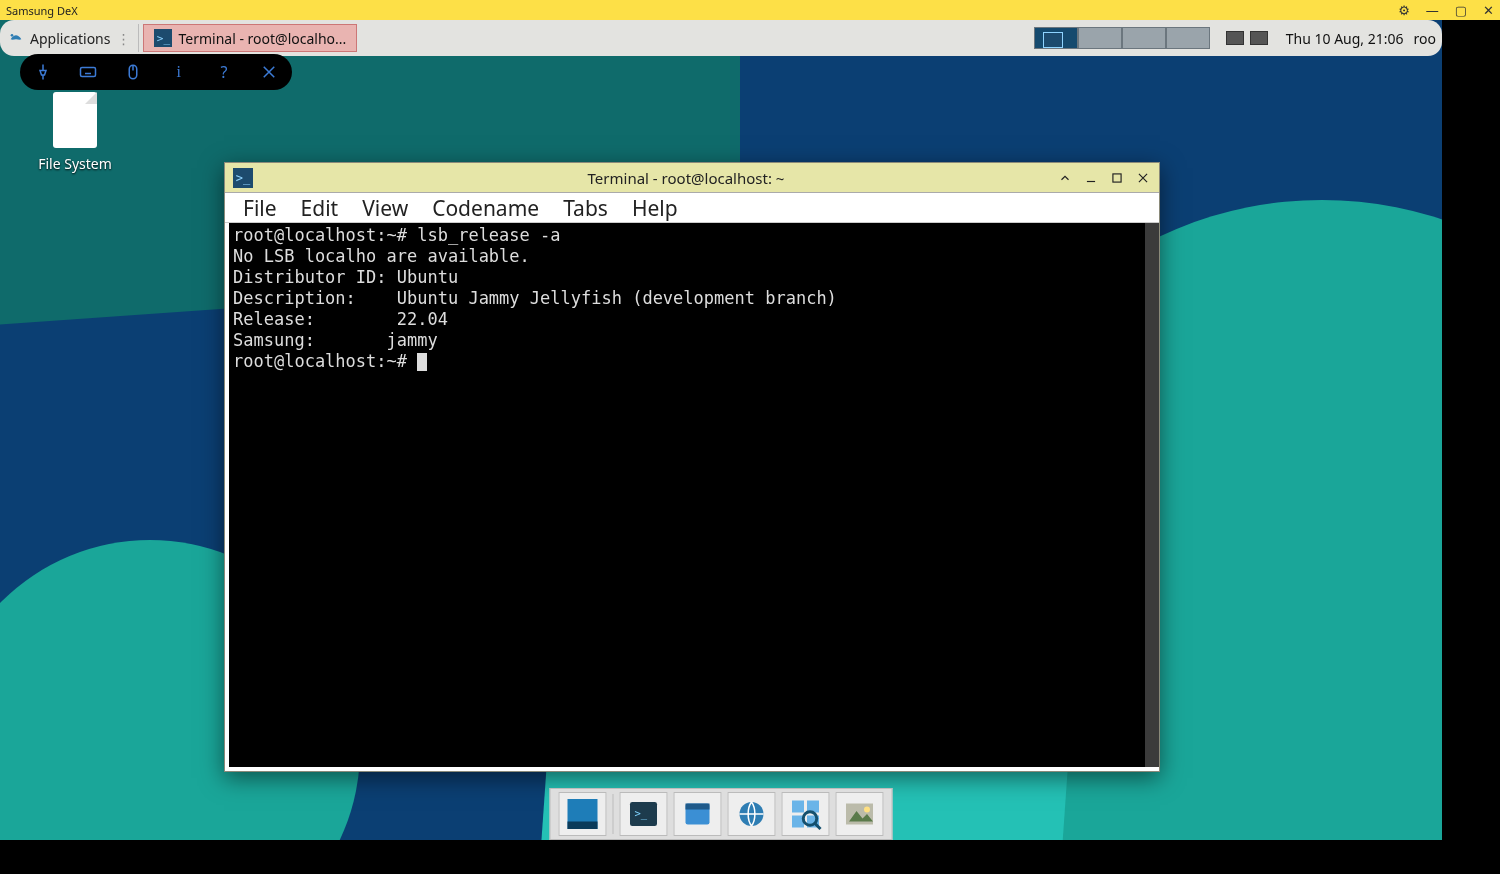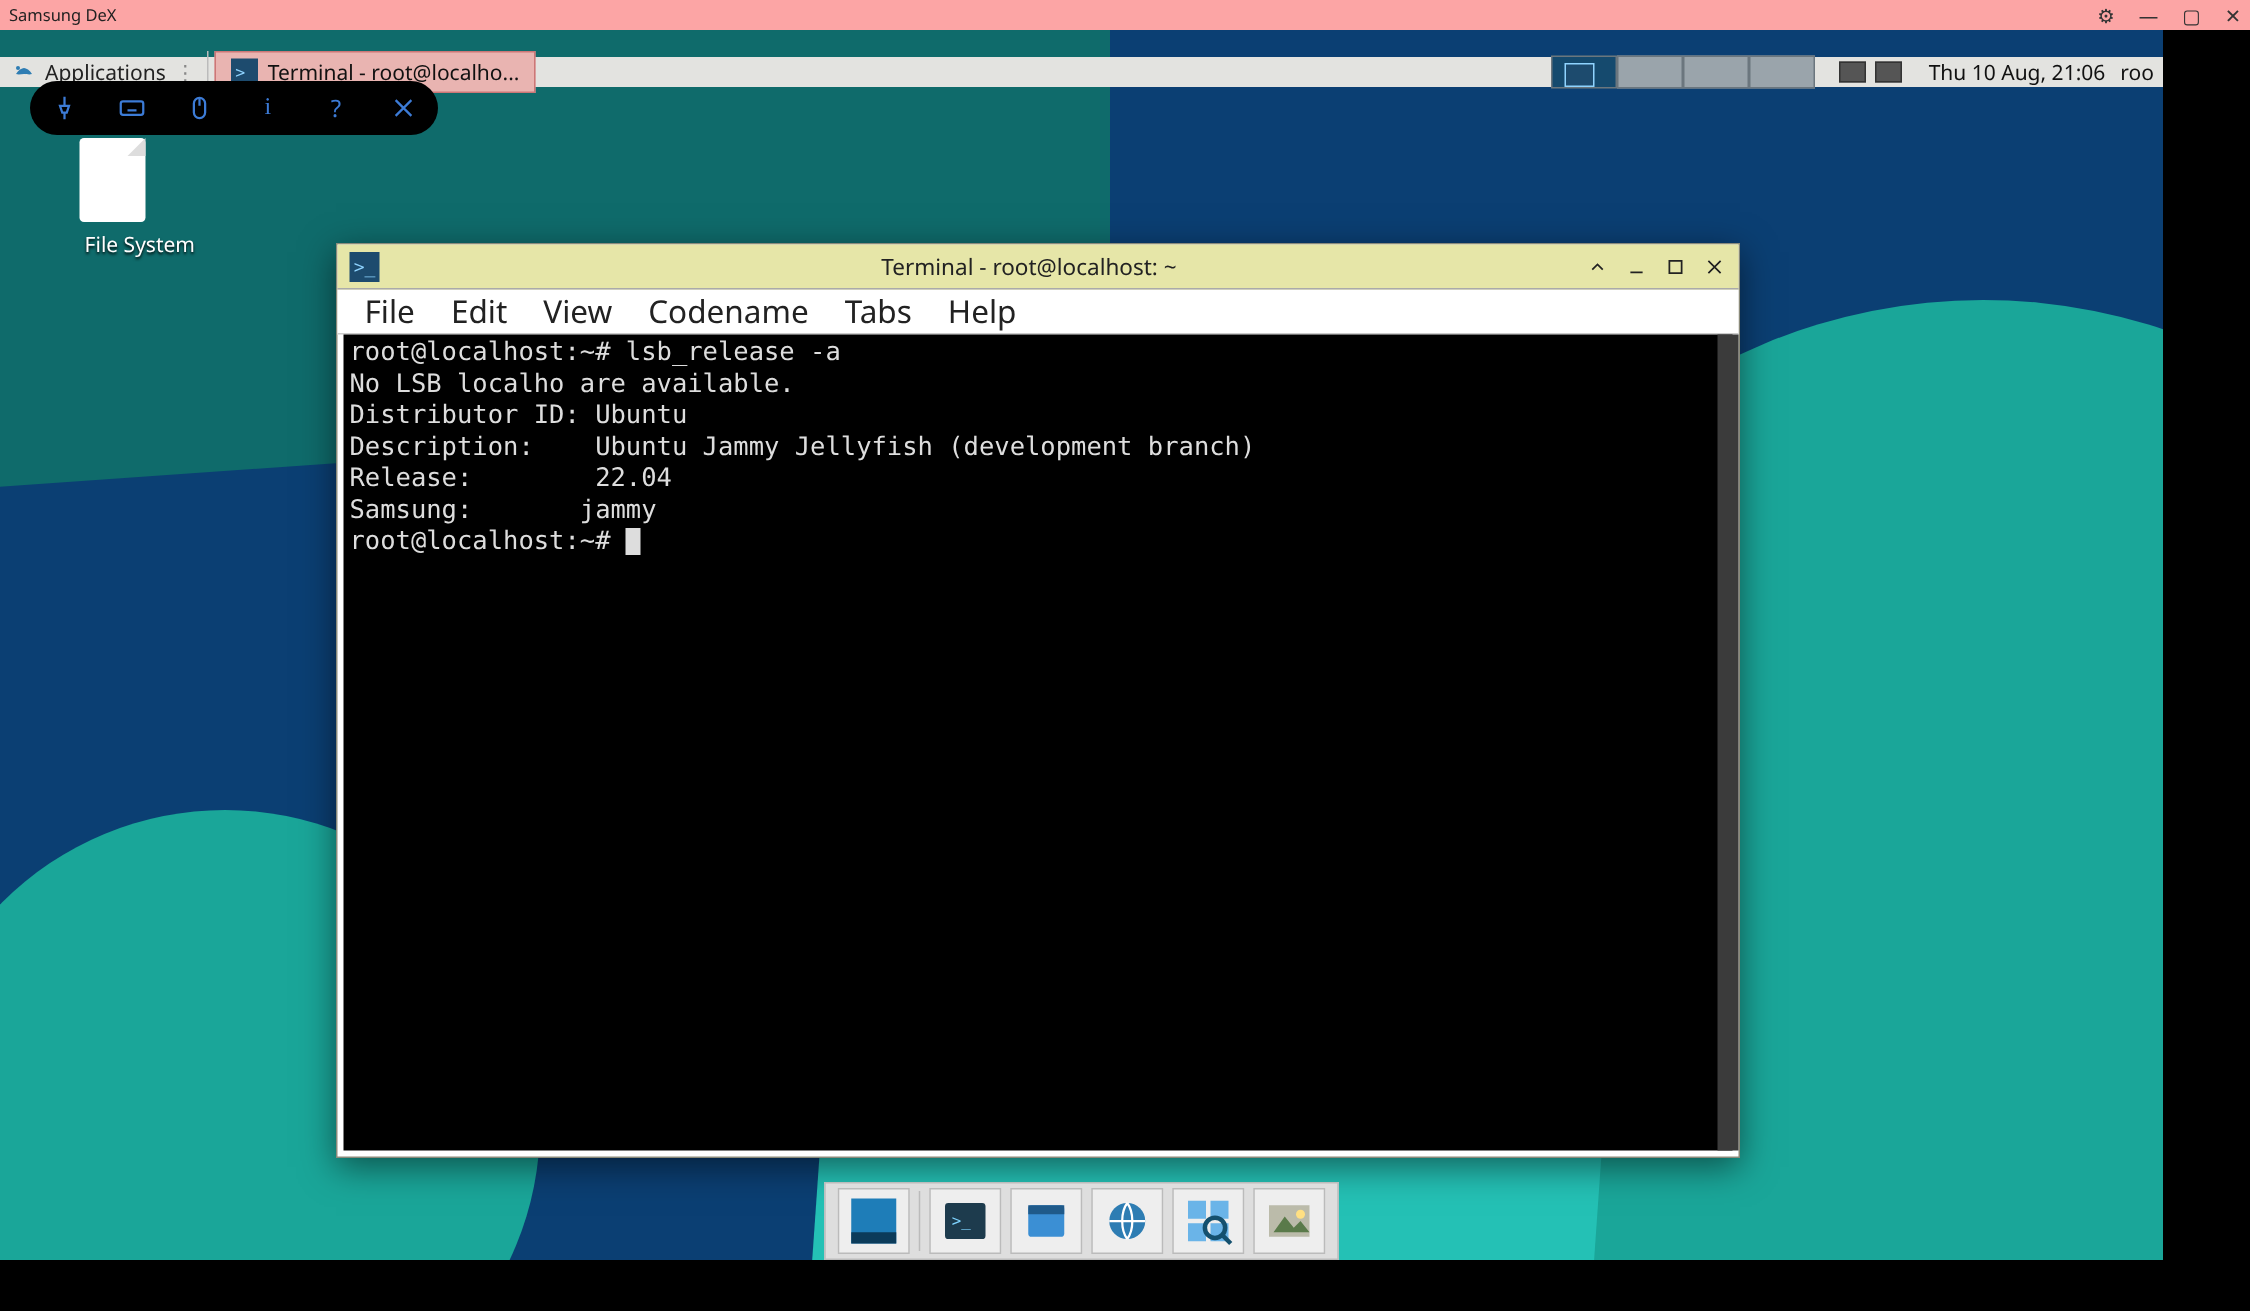--- a/index.html
+++ b/index.html
@@ -1,42 +1,42 @@
 <!DOCTYPE html>
 <html><head>
 <meta charset="utf-8">
 <style>
   * { box-sizing: border-box; margin: 0; padding: 0; }
   html, body { width: 1500px; height: 874px; overflow: hidden; font-family: "Segoe UI", "Noto Sans", sans-serif; }
   body { background: #000; }
 
   
   .dex-titlebar {
-    height: 20px; background: #fca5a5; display: flex; align-items: center;
+    height: 20px; background: #fde047; display: flex; align-items: center;
     font-size: 11px; color: #222; padding: 0 6px; position: relative;
   }
   .dex-titlebar .dex-right { position: absolute; right: 6px; top: 0; height: 20px; display: flex; align-items: center; gap: 16px; }
   .dex-right span { font-size: 13px; color: #333; cursor: default; }
 
   
   .desktop {
     position: absolute; left: 0; top: 20px; width: 1442px; height: 820px;
     background: #0b3f73; overflow: hidden;
   }
   
   .wp-shape1 { position:absolute; left:-40px; top:-40px; width:780px; height:320px; background:#0f6b6b; transform:skewY(-4deg); }
   .wp-shape2 { position:absolute; right:-260px; top:180px; width:760px; height:760px; border-radius:50%; background:#1aa699; }
   .wp-shape3 { position:absolute; left:-60px; bottom:-120px; width:420px; height:420px; border-radius:50%; background:#1aa699; }
   .wp-shape4 { position:absolute; left:540px; top:720px; width:520px; height:260px; background:#24c1b5; transform:rotate(4deg); }
 
   
   .panel {
-    position: absolute; left: 0; top: 18px; right: 0; height: 20px;
+    position: absolute; left: 0; top: 0; right: 0; height: 36px;
     background: #e3e3e0; display: flex; align-items: center;
-    font-size: 14px; color: #222; z-index: 50;
+    font-size: 14px; color: #222; z-index: 50; border-radius: 14px;
   }
   .panel .apps-btn {
     display: flex; align-items: center; gap: 6px; height: 28px; padding: 0 8px;
     border-right: 1px solid #bbb; cursor: pointer;
   }
   .xfce-logo { width:16px; height:16px; }
   .panel .task {
     display:flex; align-items:center; gap:6px; height:28px; padding:0 10px;
     background:#e9b4b1; border:1px solid #c77; margin-left:4px; cursor:pointer;
     max-width:230px;
@@ -63,21 +63,21 @@
     background:#000; border-radius:20px; display:flex; align-items:center;
     justify-content:space-around; z-index:60;
   }
   .bubble .bi { width:30px; height:30px; display:flex; align-items:center; justify-content:center; color:#3c7bd6; cursor:pointer; font-size:16px; }
   .bubble .bi svg { width:18px; height:18px; stroke:#3c7bd6; fill:none; stroke-width:2; }
 
   
   .dicon { position:absolute; width:110px; text-align:center; color:#fff; font-size:14px; z-index:10; }
   .dicon .paper { width:44px; height:56px; background:#fff; margin:0 auto 6px; border-radius:3px; position:relative; }
   .dicon .paper::after { content:""; position:absolute; right:0; top:0; border-width:0 0 12px 12px; border-style:solid; border-color:transparent transparent #ddd transparent; }
-  .dicon .lbl { text-shadow:0 1px 2px #000;text-align:right; }
+  .dicon .lbl { text-shadow:0 1px 2px #000; }
 
   
   .twin {
     position:absolute; left:224px; top:142px; width:936px; height:610px;
     box-shadow:0 6px 22px rgba(0,0,0,.5); z-index:40; background:#fff;
     border:1px solid #8a8a7a;
   }
   .twin .titlebar {
     height:30px; background:#e6e6a8; display:flex; align-items:center;
     border-bottom:1px solid #aaa; position:relative;

